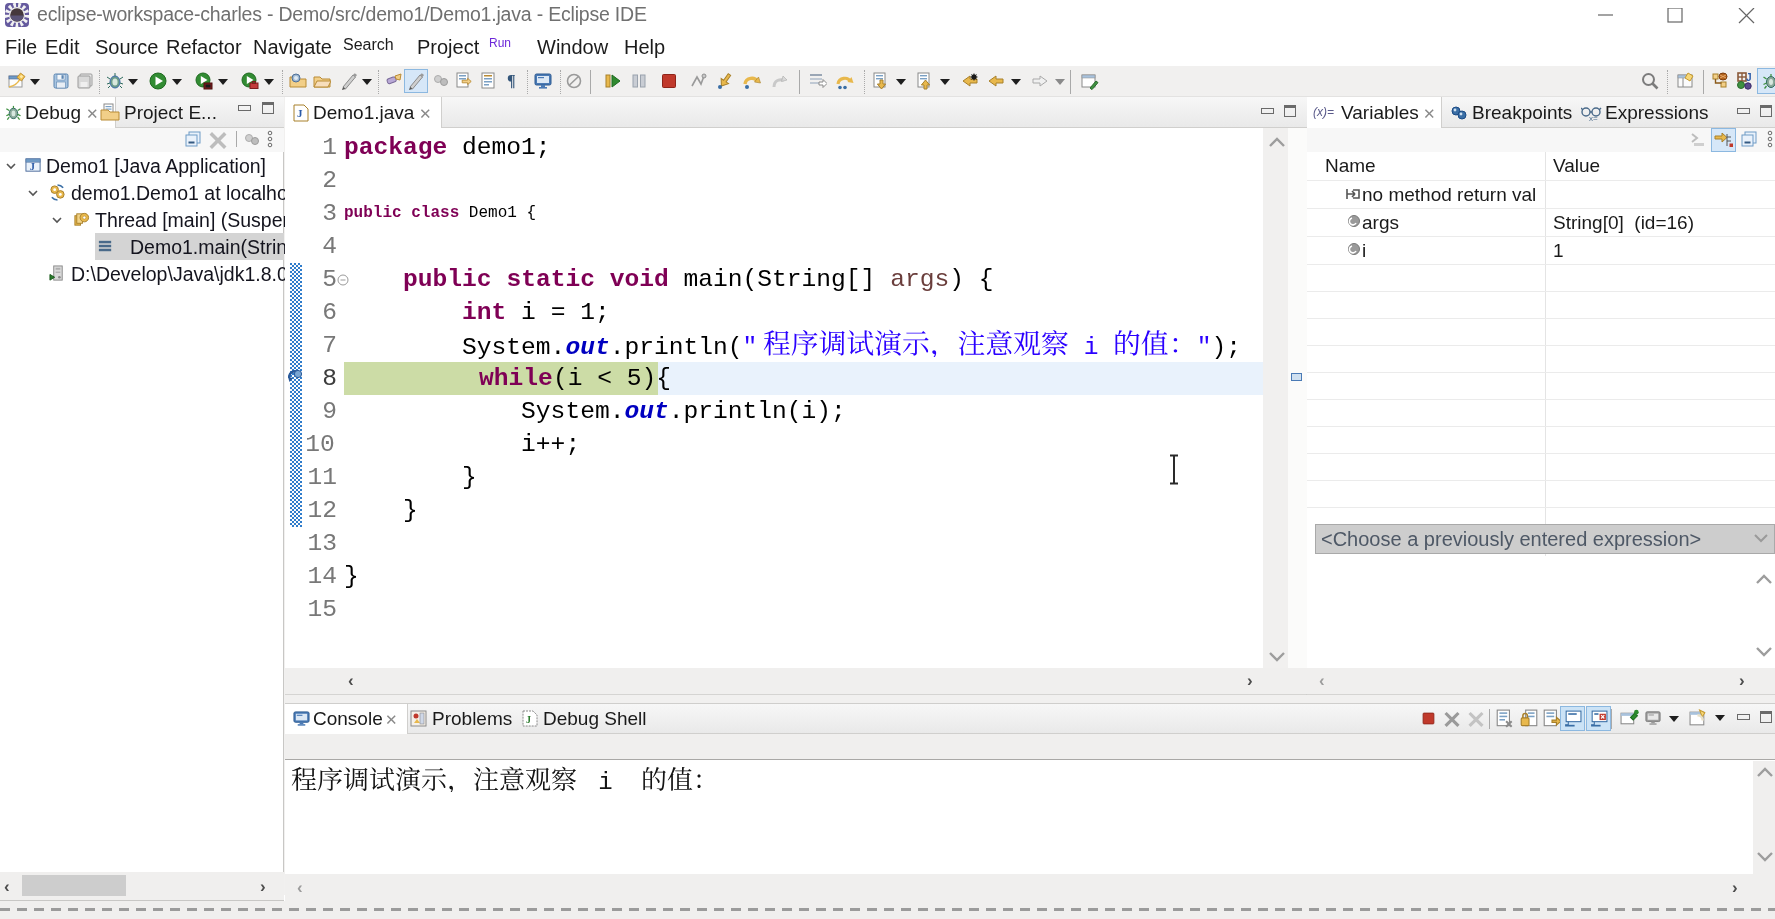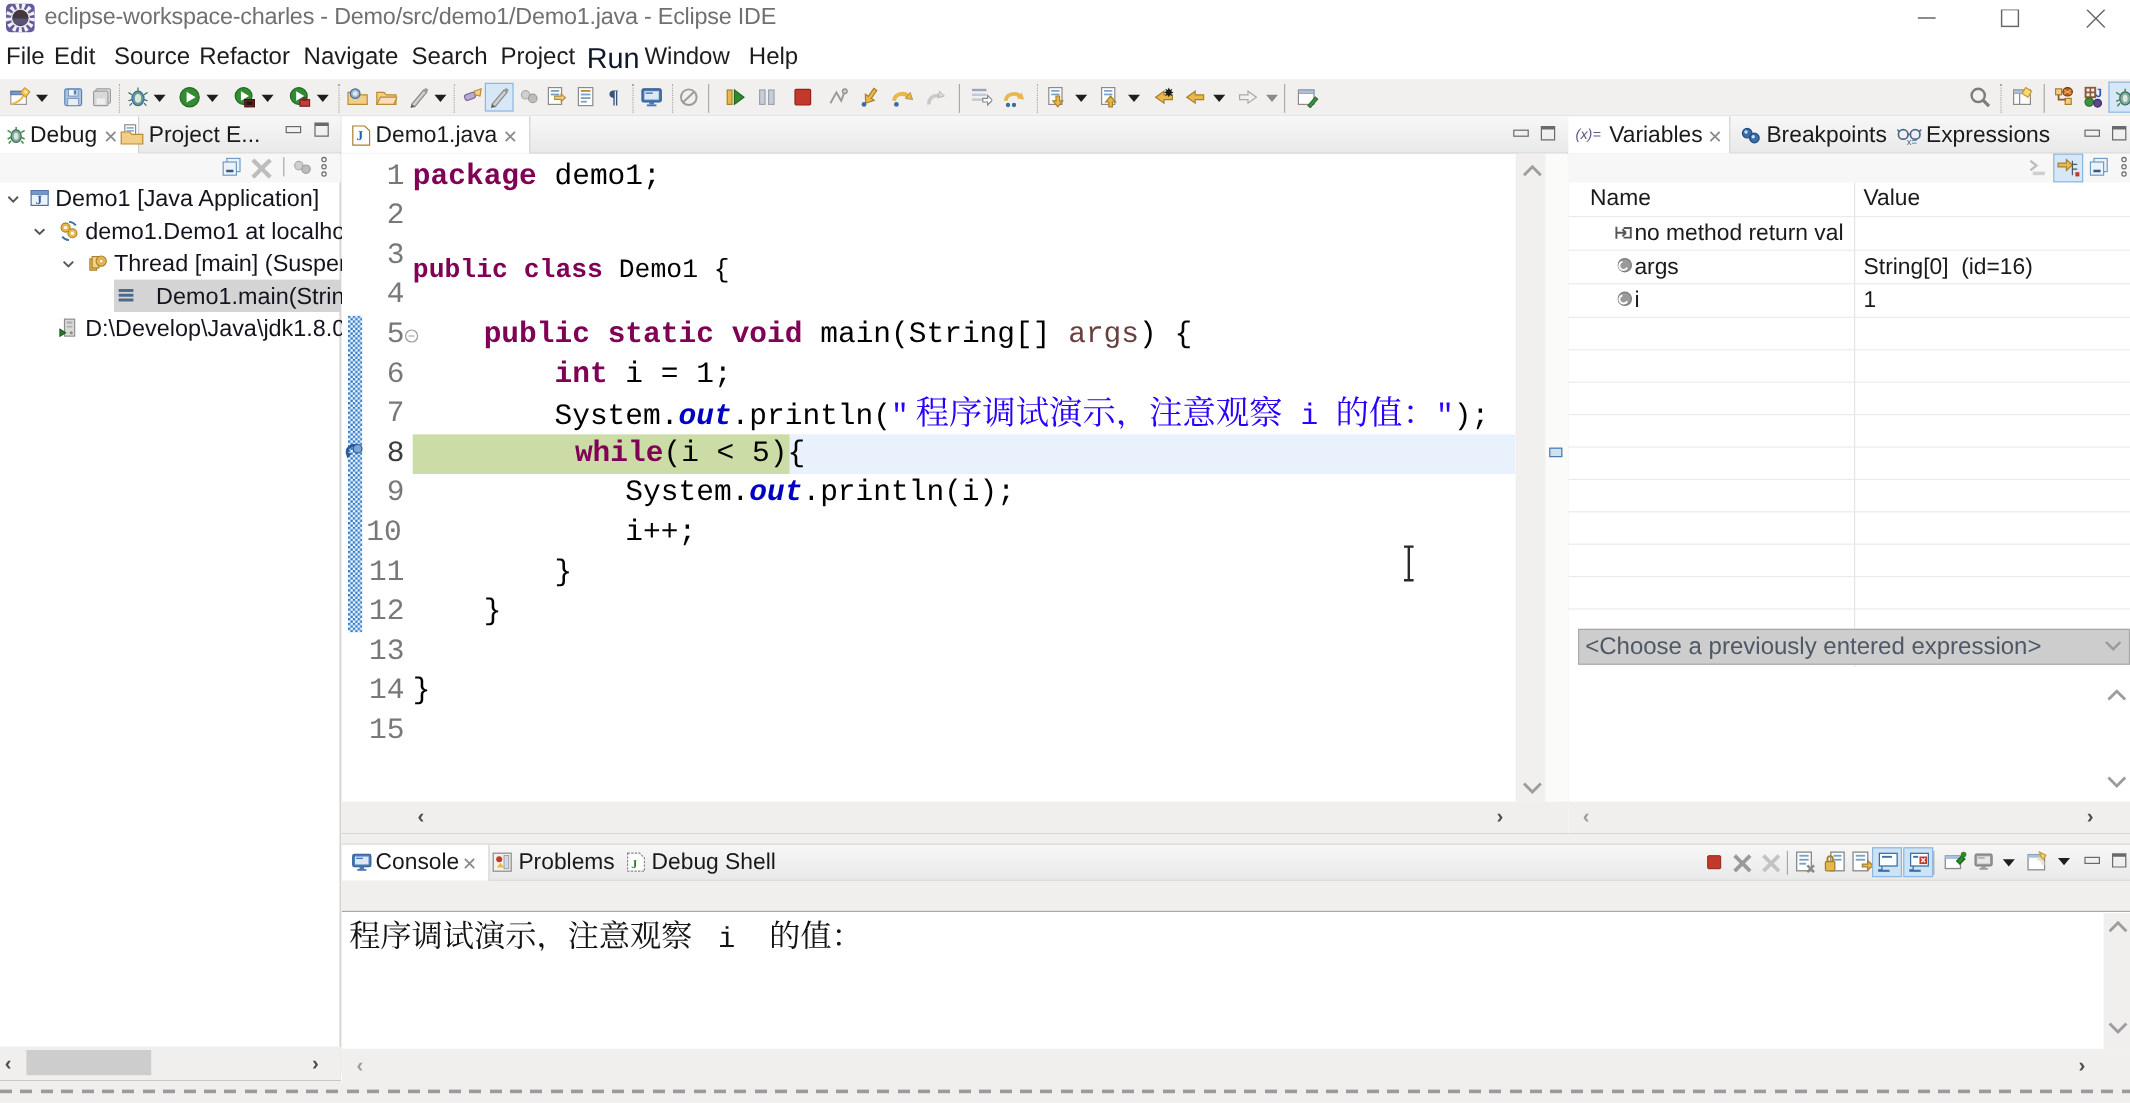--- a/index.html
+++ b/index.html
@@ -45,23 +45,23 @@
  <line x1="141" y1="0" x2="156" y2="15" stroke="#666" stroke-width="1.2"></line>
  <line x1="156" y1="0" x2="141" y2="15" stroke="#666" stroke-width="1.2"></line>
 </svg>
 </div>
     <div class="abs" style="left:0;top:30px;width:1775px;height:36px;background:#fff">
       <div class="abs" style="left:5px;top:6px;font-size:20px;color:#1c1c1c">File</div>
       <div class="abs" style="left:45px;top:6px;font-size:20px;color:#1c1c1c">Edit</div>
       <div class="abs" style="left:95px;top:6px;font-size:20px;color:#1c1c1c">Source</div>
       <div class="abs" style="left:166px;top:6px;font-size:20px;color:#1c1c1c">Refactor</div>
       <div class="abs" style="left:253px;top:6px;font-size:20px;color:#1c1c1c">Navigate</div>
-      <div class="abs" style="left:343px;top:6px;font-size:20px;color:#1c1c1c">Search</div>
+      <div class="abs" style="left:343px;top:6px;font-size:16px;color:#1c1c1c">Search</div>
       <div class="abs" style="left:417px;top:6px;font-size:20px;color:#1c1c1c">Project</div>
-      <div class="abs" style="left:489px;top:6px;font-size:24px;color:#0f172a">Run</div>
+      <div class="abs" style="left:489px;top:6px;font-size:12px;color:#6d28d9">Run</div>
       <div class="abs" style="left:537px;top:6px;font-size:20px;color:#1c1c1c">Window</div>
       <div class="abs" style="left:624px;top:6px;font-size:20px;color:#1c1c1c">Help</div>
     </div>
     <div class="abs tb" style="left:0;top:66px;width:1775px;height:31px;border-bottom:1px solid #e3e2e1">
       <svg class="icon" style="left:8px;top:6px" width="18" height="18" viewBox="0 0 18 18">
         <rect x="1" y="4" width="13" height="11" fill="#fdfdfd" stroke="#9a9a9a"></rect>
         <rect x="1" y="4" width="13" height="3" fill="#6f9bc6" stroke="#4a6a9a" stroke-width="0.6"></rect>
         <path d="M1 15 C6 14 10 11 12 7" fill="none" stroke="#e8b84c" stroke-width="1.6"></path>
         <path d="M12.5 1 l4.5 3.5 -3.5 4.5 -4.5 -3.5z" fill="#f2c14e" stroke="#b9882a" stroke-width="0.8"></path>
         <path d="M13.2 2.8 l2 1.6 -1.6 2 -2 -1.6z" fill="#fdeaa8"></path>
@@ -425,21 +425,21 @@
       <div class="abs mono" style="left:18px;top:364px;width:34px;text-align:right;font-size:24.6px;line-height:33px;color:#787878">11</div>
       <div class="abs mono" style="left:18px;top:397px;width:34px;text-align:right;font-size:24.6px;line-height:33px;color:#787878">12</div>
       <div class="abs mono" style="left:18px;top:430px;width:34px;text-align:right;font-size:24.6px;line-height:33px;color:#787878">13</div>
       <div class="abs mono" style="left:18px;top:463px;width:34px;text-align:right;font-size:24.6px;line-height:33px;color:#787878">14</div>
       <div class="abs mono" style="left:18px;top:496px;width:34px;text-align:right;font-size:24.6px;line-height:33px;color:#787878">15</div>
       <svg class="abs" style="left:52px;top:177px" width="12" height="12" viewBox="0 0 12 12">
         <circle cx="6" cy="6" r="5" fill="#fff" stroke="#9a9a9a"></circle>
         <line x1="3.5" y1="6" x2="8.5" y2="6" stroke="#9a9a9a"></line>
       </svg>
       <div class="abs mono" style="left:59px;top:34px;font-size:24.6px;line-height:33px;white-space:pre;color:#000"><span style="color:#7f0055;font-weight:bold">package</span> demo1;</div>
-      <div class="abs mono" style="left:59px;top:112px;font-size:22px;line-height:33px;white-space:pre;color:#000"><span style="color:#7f0055;font-weight:bold">public</span> <span style="color:#7f0055;font-weight:bold">class</span> Demo1 {</div>
+      <div class="abs mono" style="left:59px;top:100px;font-size:16px;line-height:33px;white-space:pre;color:#000"><span style="color:#7f0055;font-weight:bold">public</span> <span style="color:#7f0055;font-weight:bold">class</span> Demo1 {</div>
       <div class="abs mono" style="left:59px;top:166px;font-size:24.6px;line-height:33px;white-space:pre;color:#000">    <span style="color:#7f0055;font-weight:bold">public</span> <span style="color:#7f0055;font-weight:bold">static</span> <span style="color:#7f0055;font-weight:bold">void</span> main(String[] <span style="color:#6a3e3c">args</span>) {</div>
       <div class="abs mono" style="left:59px;top:199px;font-size:24.6px;line-height:33px;white-space:pre;color:#000">        <span style="color:#7f0055;font-weight:bold">int</span> i = 1;</div>
       <div class="abs mono" style="left:59px;top:232px;font-size:24.6px;line-height:33px;white-space:pre;color:#000">        System.<span style="color:#0000c0;font-weight:bold;font-style:italic">out</span>.println(<span style="color:#2a00ff">"</span><span style="margin-left:6px"><svg style="vertical-align:-3.3px" width="305.8" height="27.8" viewBox="0 -880 11000 1000">
             <g fill="#2a00ff" transform="scale(1,-1)">
               <use href="#cg31243" x="0"></use>
               <use href="#cg24207" x="1000"></use>
               <use href="#cg35843" x="2000"></use>
               <use href="#cg35797" x="3000"></use>
               <use href="#cg28436" x="4000"></use>
               <use href="#cg31034" x="5000"></use>

